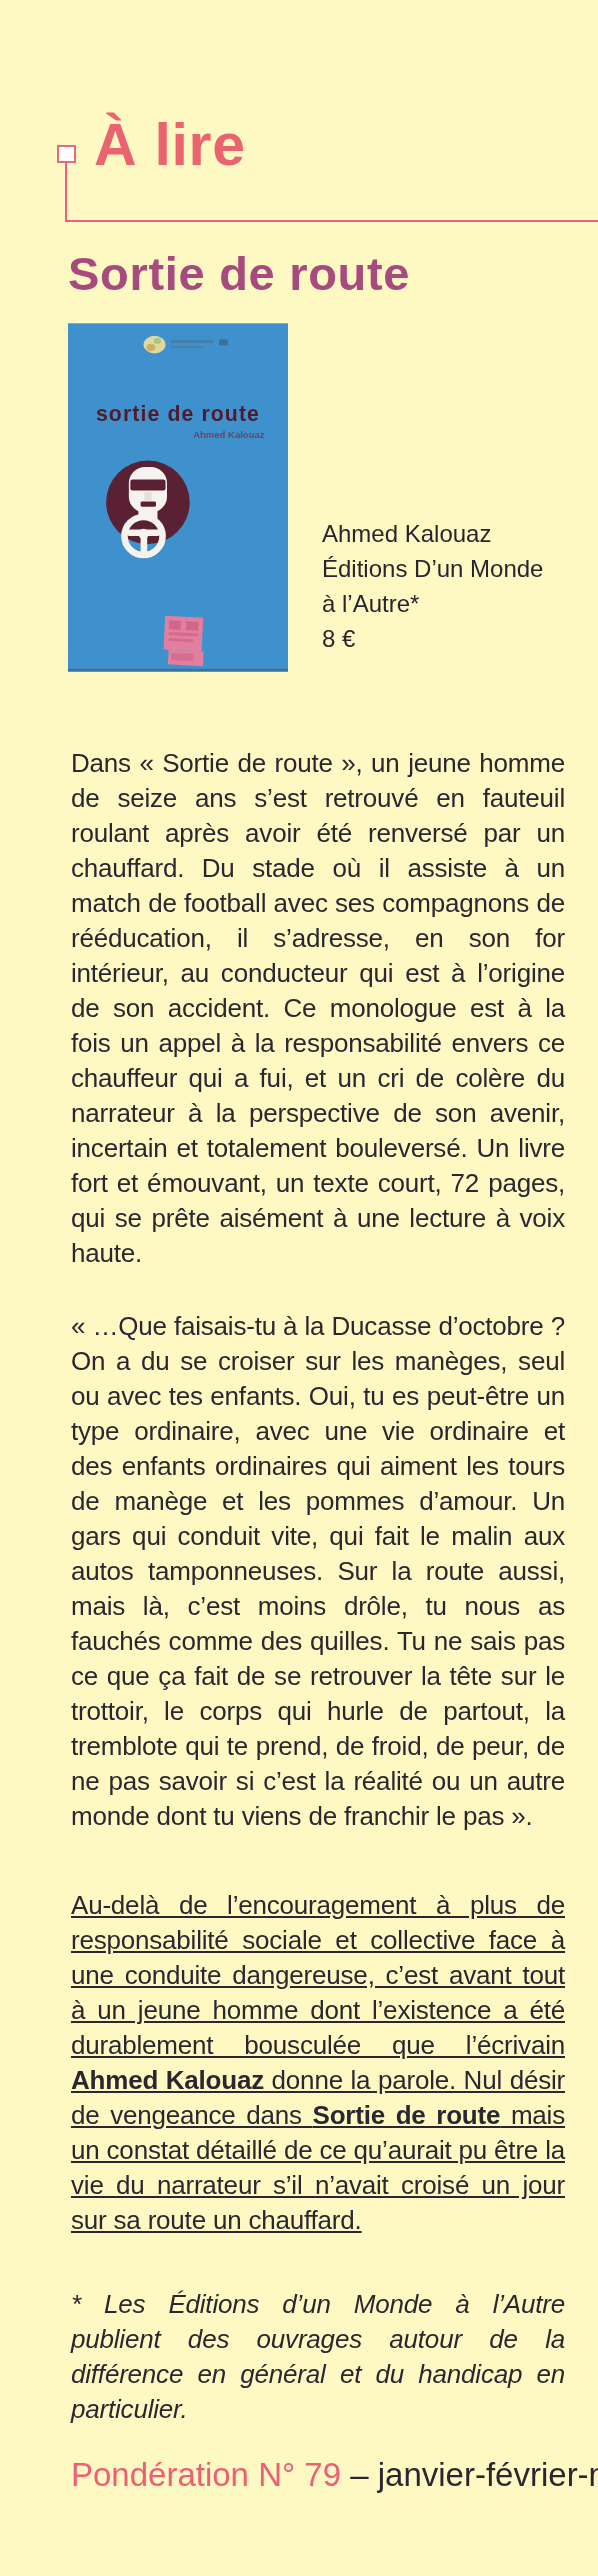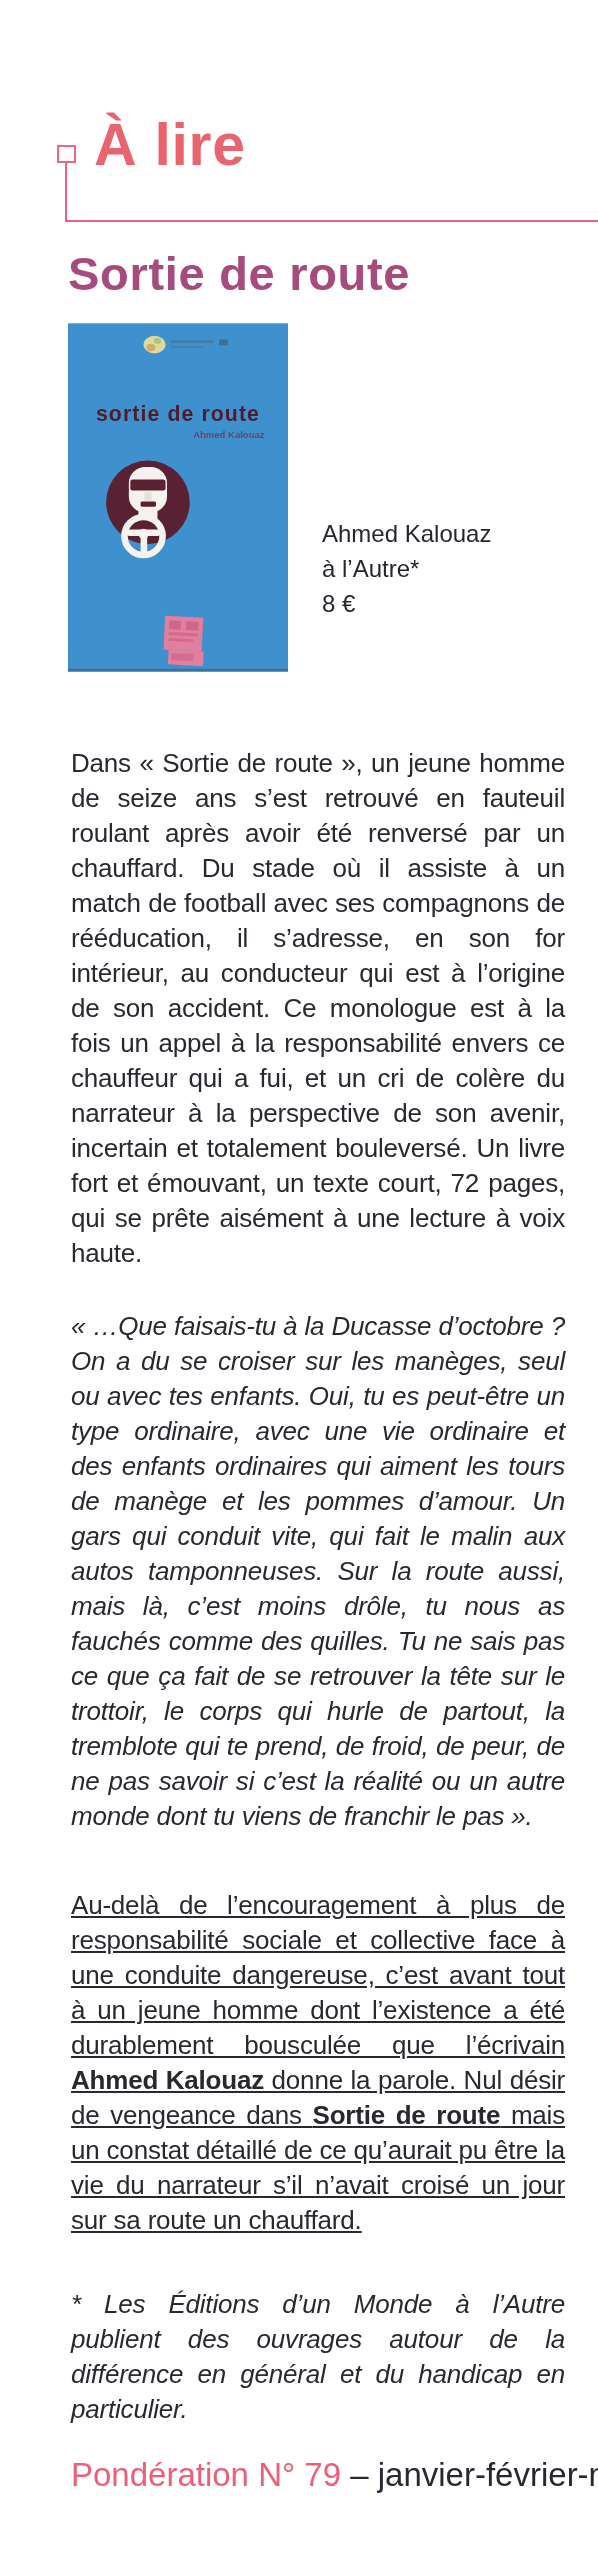--- a/index.html
+++ b/index.html
@@ -1,20 +1,20 @@
 <!DOCTYPE html>
 <html lang="fr" style="font-size:11.8px"><head>
 <meta charset="utf-8">
 <style>
   html,body{margin:0;padding:0;background:#e9e9e9;}
   .page{
     position:relative;
     width:599px;height:2576px;
     margin:0 auto;
-    background:#ffffff;
+    background:#fef9c3;
     font-family:"Liberation Sans", sans-serif;
     color:#2b2731;
     overflow:hidden;
   }
   
   .sq-bullet{
     position:absolute;left:57px;top:145px;
     width:15.4px;height:14px;
     border:2.2px solid #e96a80;background:#fdfdfb;
   }
@@ -39,21 +39,21 @@
     font-size:24px;line-height:35px;color:#29252e;
   }
   
   .bodytext{
     position:absolute;left:71px;width:494px;
     font-size:26px;line-height:35px;
     text-align:justify;color:#2b2731;
     letter-spacing:-0.2px;
   }
   .p1{top:720px;}
-  .quote{top:1283px;font-style:italic;}
+  .quote{top:1283px;}
   .p3{top:1862px;text-decoration:underline;}
   .footnote{top:2261px;font-style:italic;}
   .p3 b{font-weight:bold;}
   
   .page-footer{
     position:absolute;left:71px;top:2459px;
     font-size:33px;line-height:32px;white-space:nowrap;
   }
   .footer-journal{color:#ed5f77;}
   .footer-issue{color:#2b2731;}
@@ -108,20 +108,21 @@
         <rect x="137" y="422" width="40" height="4" fill="#c95f85" opacity="0.6"></rect>
         <rect x="137" y="430" width="34" height="4" fill="#c95f85" opacity="0.6"></rect>
         <rect x="142" y="450" width="30" height="10" fill="#c95f85" opacity="0.55"></rect>
       </g>
       <rect x="0" y="471" width="300" height="4" fill="#3a3a44" opacity="0.35"></rect>
     </svg>
   </div>
 
   <div class="book-info">
     <div>Ahmed Kalouaz</div>
+    <div>Éditions D’un Monde</div>
     <div>à l’Autre*</div>
     <div>8 €</div>
   </div>
 
   <p class="bodytext p1">Dans « Sortie de route », un jeune homme de seize ans s’est retrouvé en fauteuil roulant après avoir été renversé par un chauffard. Du stade où il assiste à un match de football avec ses compagnons de rééducation, il s’adresse, en son for intérieur, au conducteur qui est à l’origine de son accident. Ce monologue est à la fois un appel à la responsabilité envers ce chauffeur qui a fui, et un cri de colère du narrateur à la perspective de son avenir, incertain et totalement bouleversé. Un livre fort et émouvant, un texte court, 72 pages, qui se prête aisément à une lecture à voix haute.</p>
 
   <p class="bodytext quote">« …Que faisais-tu à la Ducasse d’octobre ? On a du se croiser sur les manèges, seul ou avec tes enfants. Oui, tu es peut-être un type ordinaire, avec une vie ordinaire et des enfants ordinaires qui aiment les tours de manège et les pommes d’amour. Un gars qui conduit vite, qui fait le malin aux autos tamponneuses. Sur la route aussi, mais là, c’est moins drôle, tu nous as fauchés comme des quilles. Tu ne sais pas ce que ça fait de se retrouver la tête sur le trottoir, le corps qui hurle de partout, la tremblote qui te prend, de froid, de peur, de ne pas savoir si c’est la réalité ou un autre monde dont tu viens de franchir le pas ».</p>
 
   <p class="bodytext p3"><span>Au-delà de l’encouragement à plus de responsabilité sociale et collective face à une conduite dangereuse, c’est avant tout à un jeune homme dont l’existence a été durablement bousculée que l’écrivain </span><b>Ahmed Kalouaz</b><span> donne la parole. Nul désir de vengeance dans </span><b>Sortie de route</b><span> mais un constat détaillé de ce qu’aurait pu être la vie du narrateur s’il n’avait croisé un jour sur sa route un chauffard.</span></p>
 

